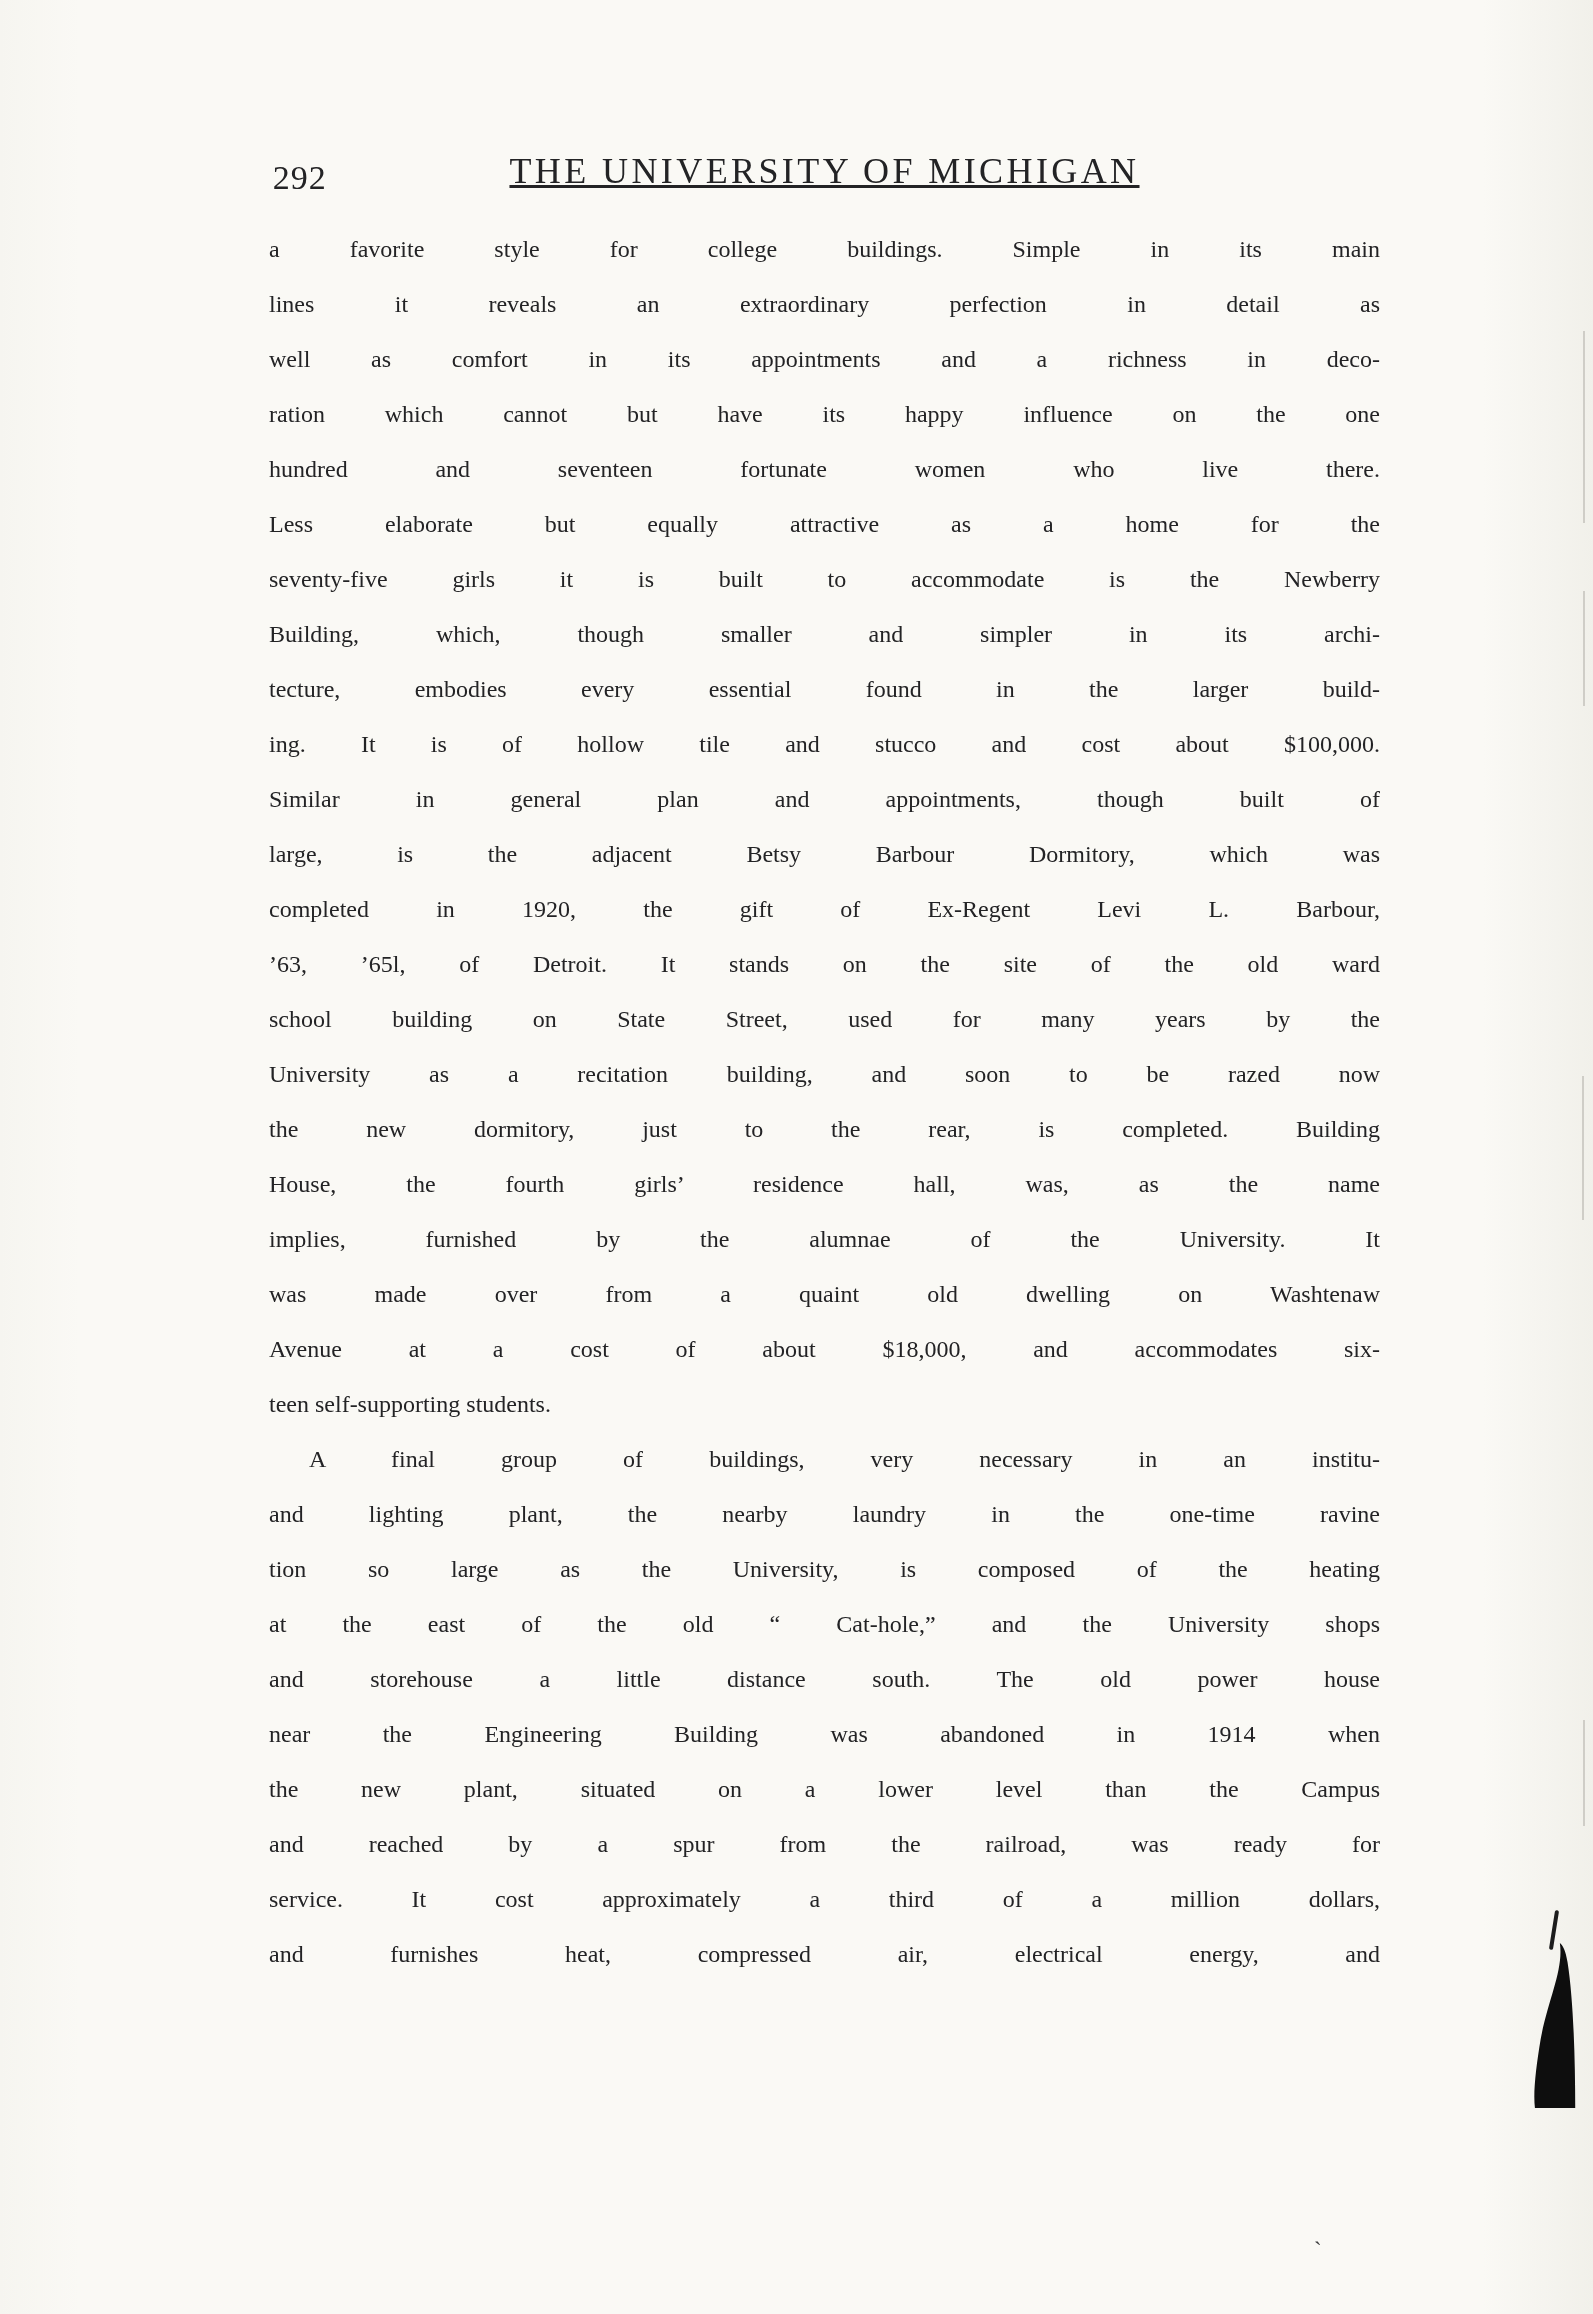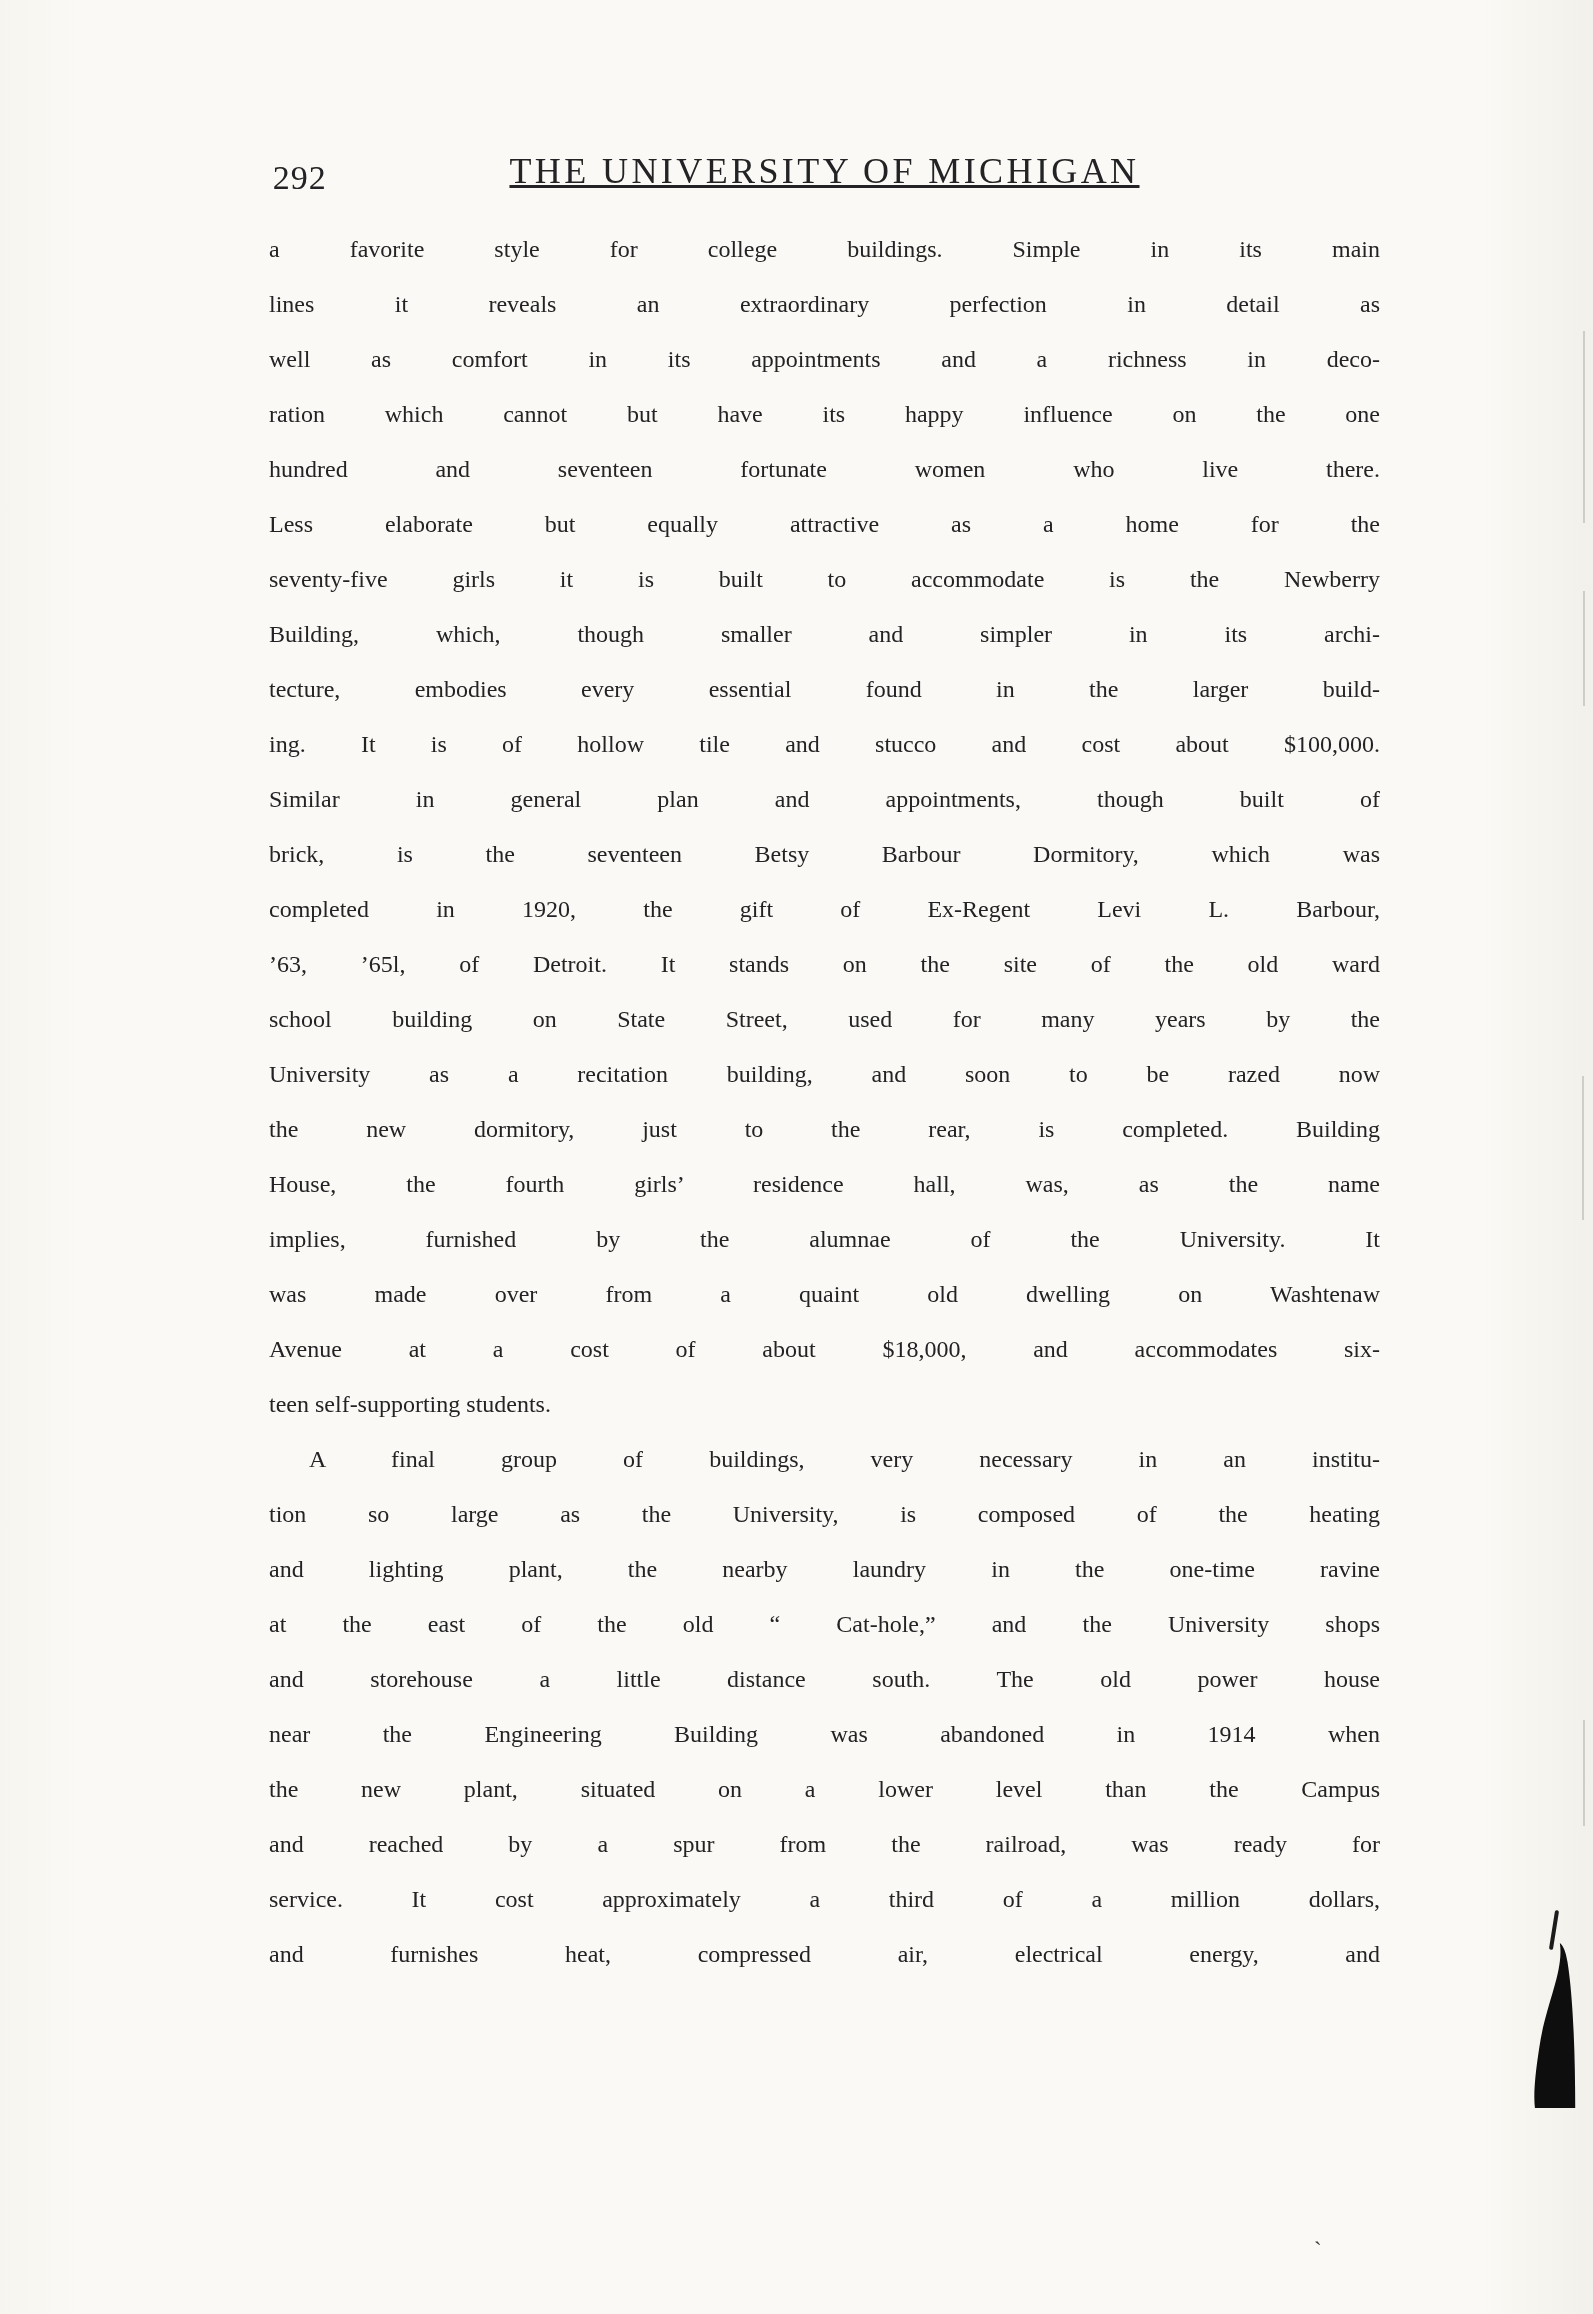--- a/index.html
+++ b/index.html
@@ -69,34 +69,34 @@
       <div class="line">lines it reveals an extraordinary perfection in detail as</div>
       <div class="line">well as comfort in its appointments and a richness in deco-</div>
       <div class="line">ration which cannot but have its happy influence on the one</div>
       <div class="line">hundred and seventeen fortunate women who live there.</div>
       <div class="line">Less elaborate but equally attractive as a home for the</div>
       <div class="line">seventy-five girls it is built to accommodate is the Newberry</div>
       <div class="line">Building, which, though smaller and simpler in its archi-</div>
       <div class="line">tecture, embodies every essential found in the larger build-</div>
       <div class="line">ing. It is of hollow tile and stucco and cost about $100,000.</div>
       <div class="line">Similar in general plan and appointments, though built of</div>
-      <div class="line">brick, is the seventeen Betsy Barbour Dormitory, which was</div>
+      <div class="line">large, is the adjacent Betsy Barbour Dormitory, which was</div>
       <div class="line">completed in 1920, the gift of Ex-Regent Levi L. Barbour,</div>
       <div class="line">’63, ’65l, of Detroit. It stands on the site of the old ward</div>
       <div class="line">school building on State Street, used for many years by the</div>
       <div class="line">University as a recitation building, and soon to be razed now</div>
       <div class="line">the new dormitory, just to the rear, is completed. Building</div>
       <div class="line">House, the fourth girls’ residence hall, was, as the name</div>
       <div class="line">implies, furnished by the alumnae of the University. It</div>
       <div class="line">was made over from a quaint old dwelling on Washtenaw</div>
       <div class="line">Avenue at a cost of about $18,000, and accommodates six-</div>
       <div class="line last">teen self-supporting students.</div>
       <div class="line indent">A final group of buildings, very necessary in an institu-</div>
+      <div class="line">and lighting plant, the nearby laundry in the one-time ravine</div>
       <div class="line">tion so large as the University, is composed of the heating</div>
-      <div class="line">and lighting plant, the nearby laundry in the one-time ravine</div>
       <div class="line">at the east of the old “ Cat-hole,” and the University shops</div>
       <div class="line">and storehouse a little distance south. The old power house</div>
       <div class="line">near the Engineering Building was abandoned in 1914 when</div>
       <div class="line">the new plant, situated on a lower level than the Campus</div>
       <div class="line">and reached by a spur from the railroad, was ready for</div>
       <div class="line">service. It cost approximately a third of a million dollars,</div>
       <div class="line">and furnishes heat, compressed air, electrical energy, and</div>
     </div>
 
   <div class="streak"></div>

